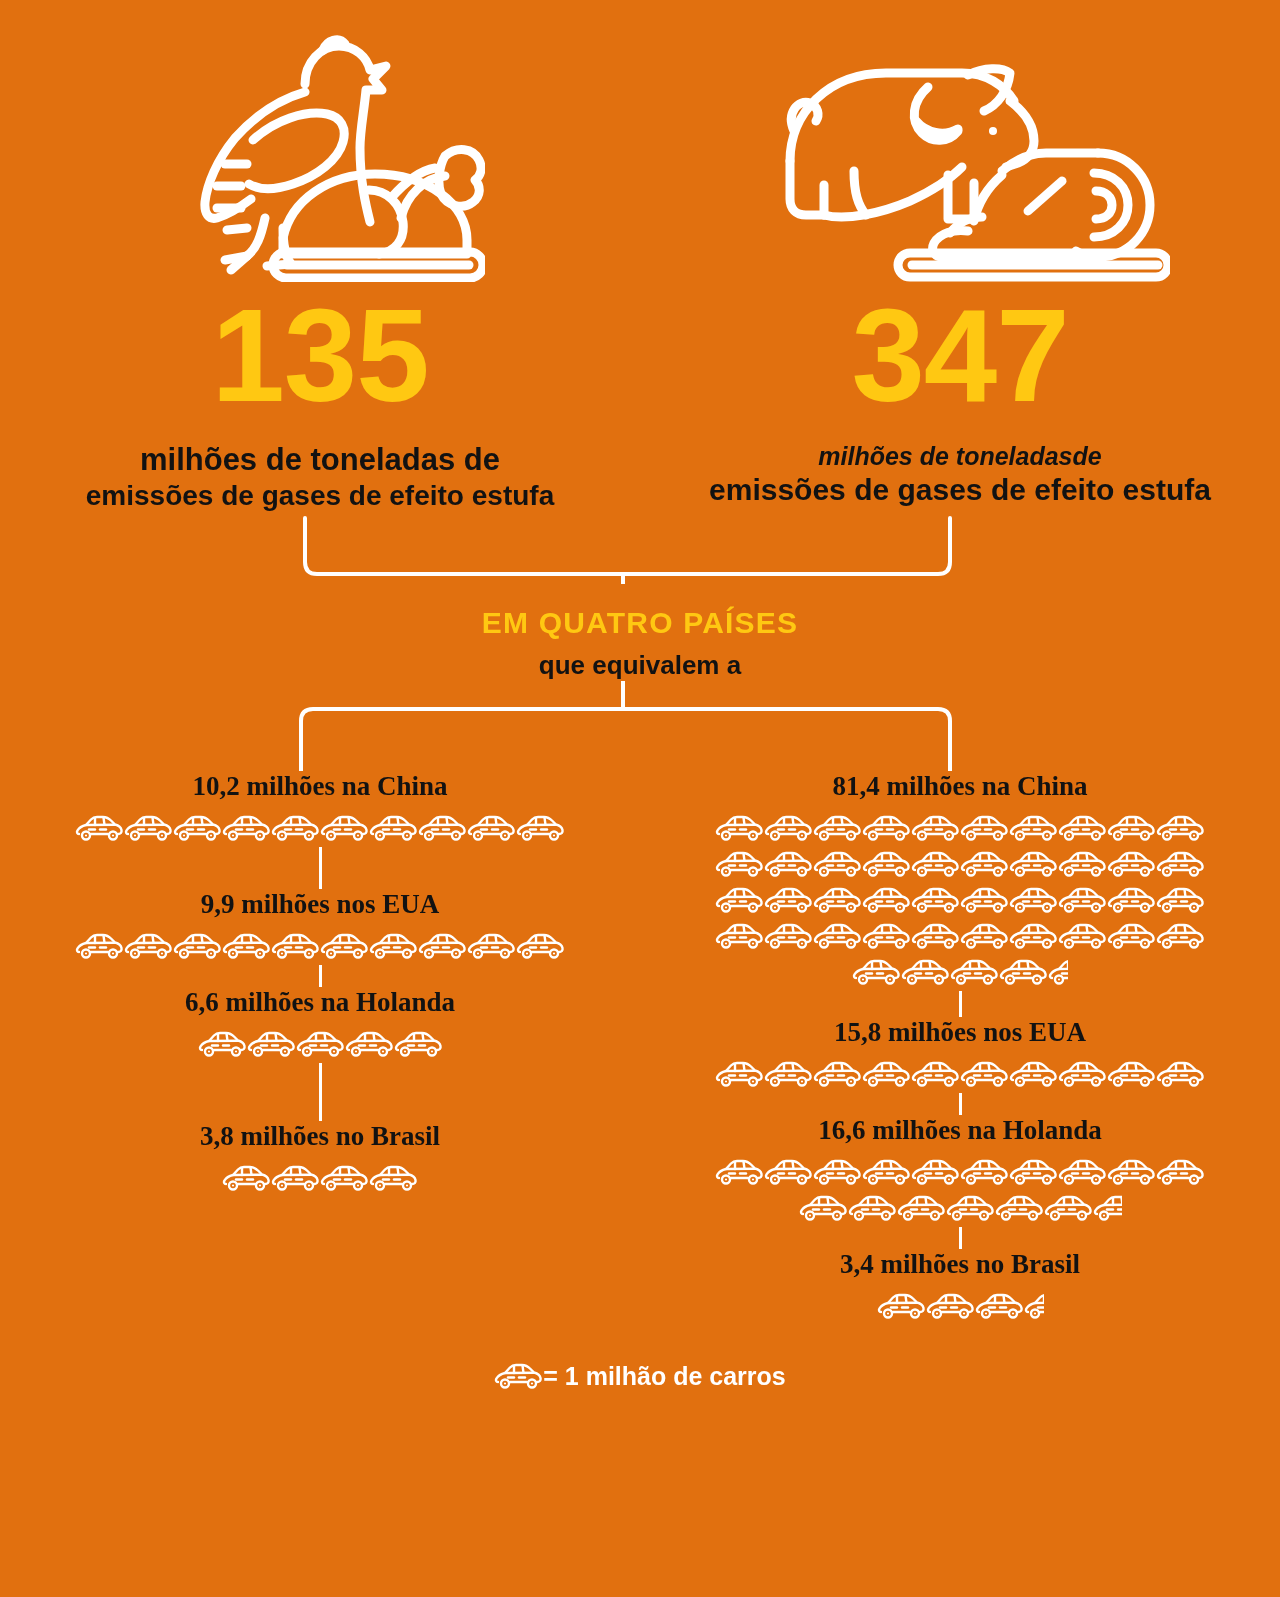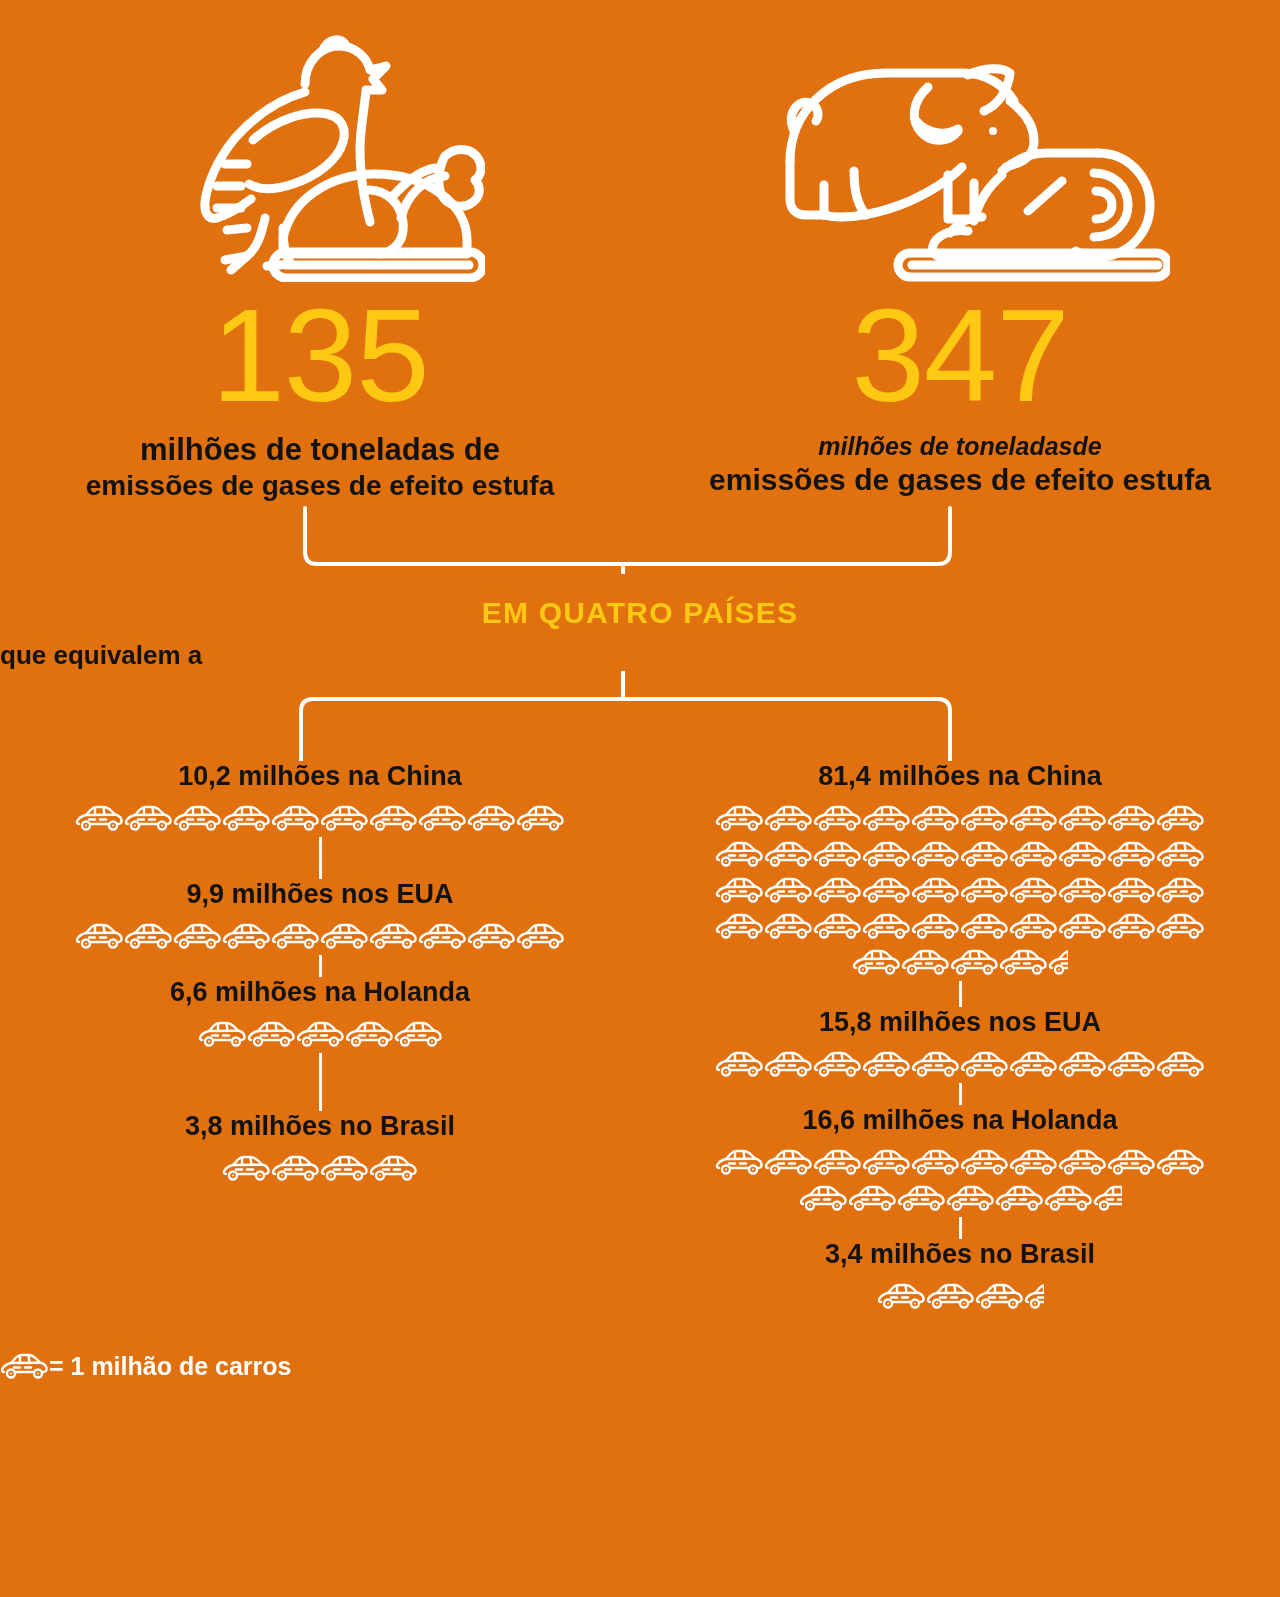--- a/index.html
+++ b/index.html
@@ -40,25 +40,25 @@
     height: 268px;
     display: flex;
     align-items: center;
     justify-content: center;
   }
   .icon-wrap svg { display: block; }
 
   .big-number {
     font-size: 132px;
     line-height: 1;
-    font-weight: 400;
+    font-weight: 700;
     color: #FFC812;
     letter-spacing: -1px;
     margin-top: 4px;
-    margin-bottom: 10px;
+    margin-bottom: 20px;
   }
   .cap-line1 {
     font-size: 31px;
     font-weight: 700;
     line-height: 1.18;
     color: #121212;
     text-align: right;
   }
   .cap-line2 {
     font-size: 28px;
@@ -78,30 +78,32 @@
 
   
   .mid-label {
     text-align: center;
     color: #FFC812;
     font-size: 30px;
     font-weight: 700;
     letter-spacing: 1.2px;
   }
   .mid-sub {
+    text-align: center;
     color: #121212;
     font-size: 26px;
     font-weight: 700;
     margin-top: 10px;
   }
 
   
   .country-area {
     position: relative;
     width: 1068px;
+    font-family: Liberation Serif, serif;
   }
   .cols {
     display: flex;
     width: 1280px;
   }
   .col {
     flex: 1 1 50%;
     display: flex;
     flex-direction: column;
     align-items: center;
@@ -142,21 +144,21 @@
   .stem {
     width: 3px;
     background: #FFFFFF;
     margin: 0 auto;
   }
 
   
   .legend {
     display: flex;
     align-items: center;
-    justify-content: flex-start;
+    justify-content: center;
   }
   .legend-text {
     color: #FFFFFF;
     font-size: 25px;
     font-weight: 700;
   }
 </style>
 </head>
 <body>
 

